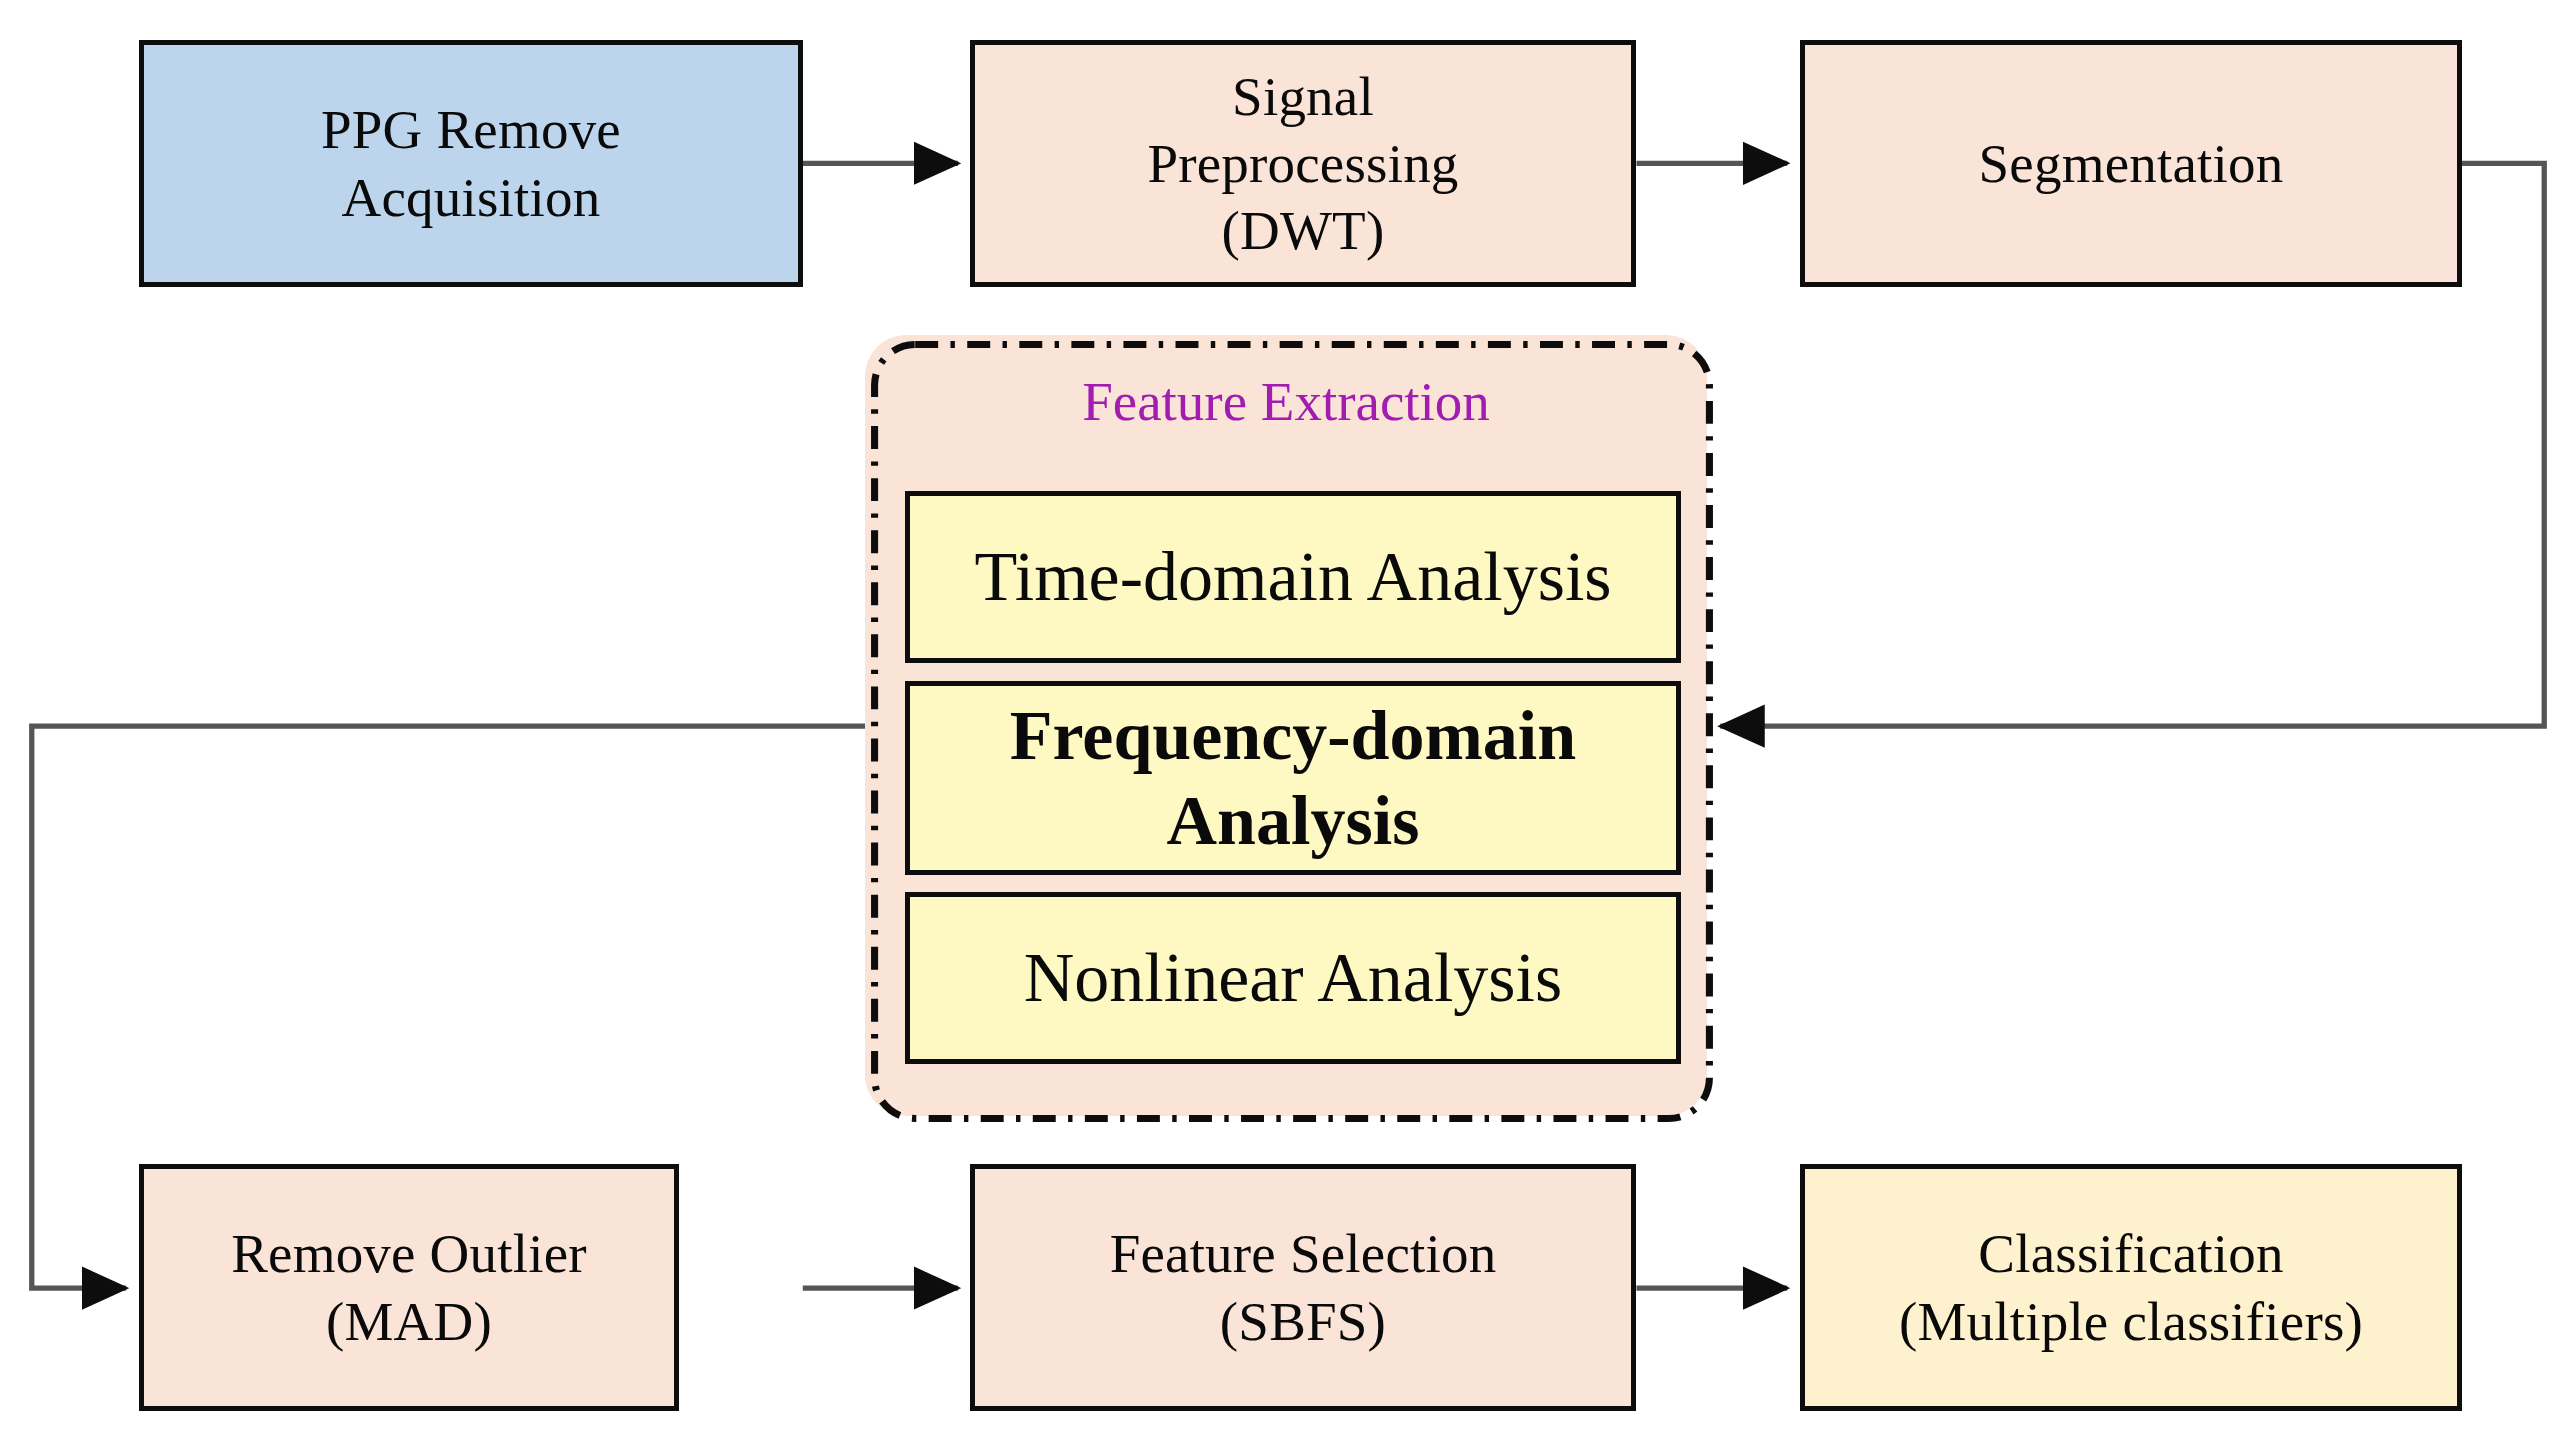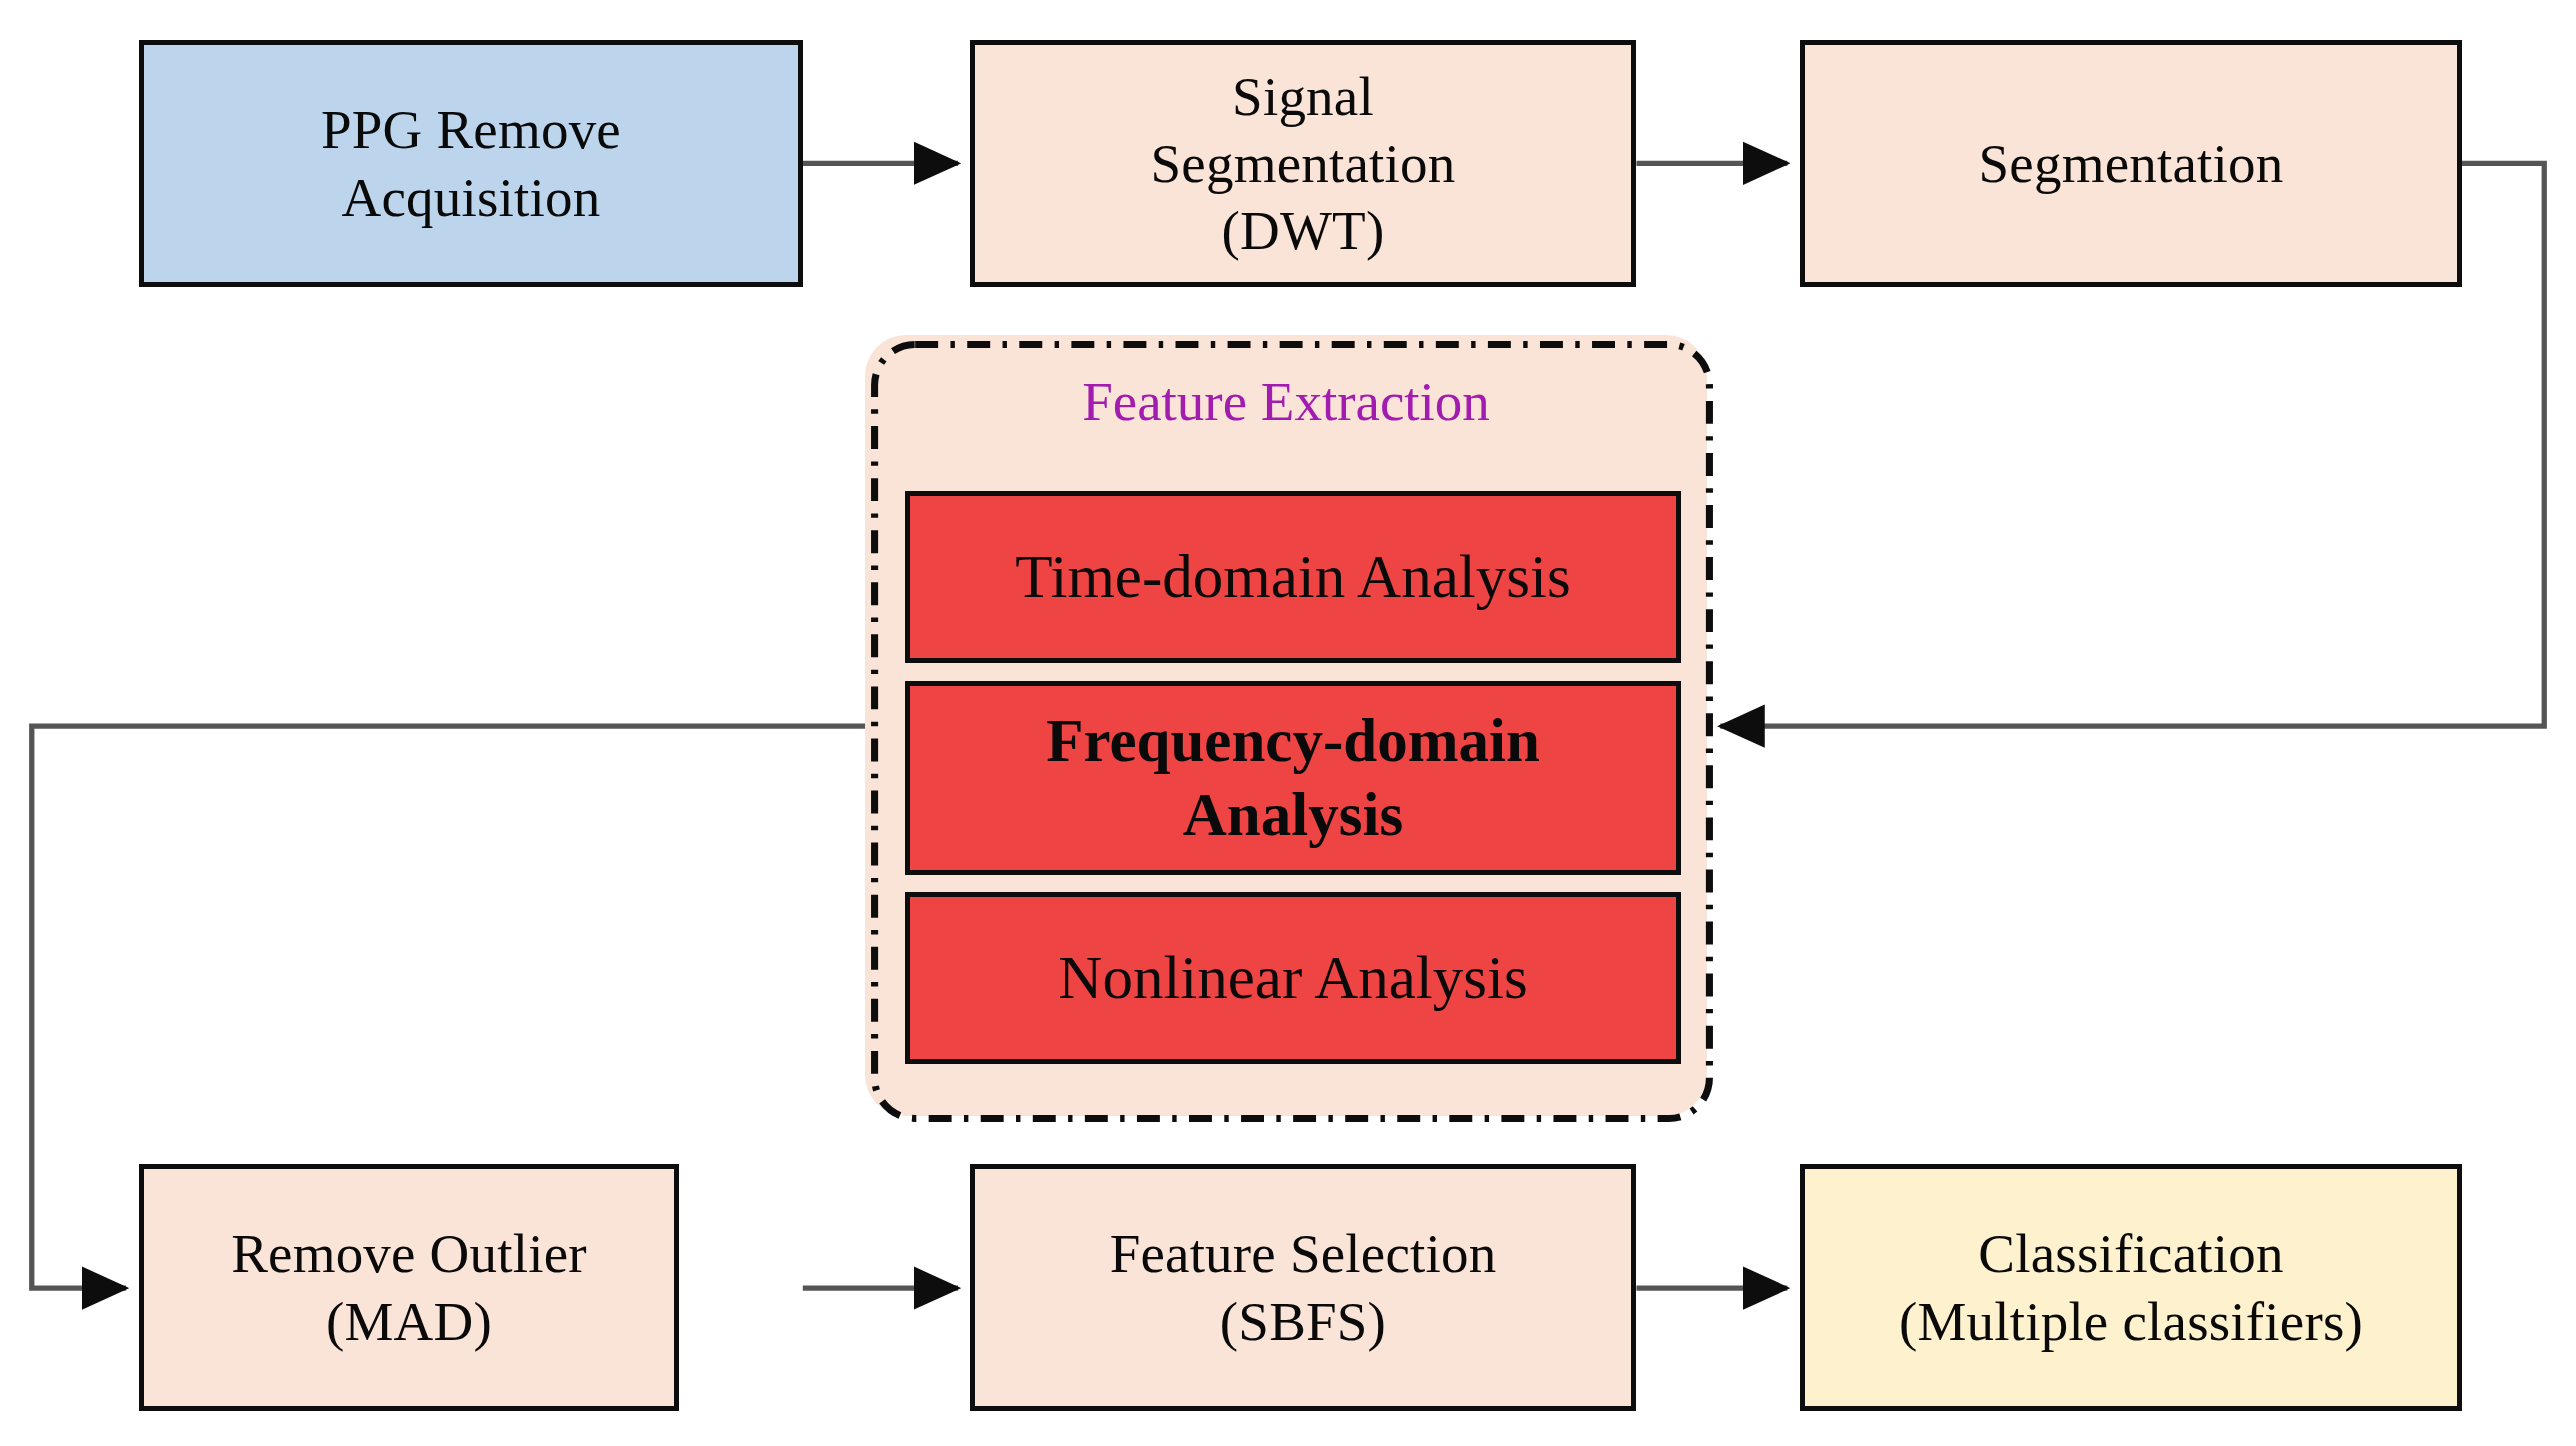--- a/index.html
+++ b/index.html
@@ -59,27 +59,27 @@
     top: 28px;
     text-align: center;
     font-size: 55px;
     color: #a21caf;
     line-height: 1.2;
     user-select: none;
   }
   .sub-box {
     position: absolute;
     box-sizing: border-box;
-    background: #ef4444;
+    background: #fef9c3;
     border: 5.3px solid #0d0d0d;
     display: flex;
     align-items: center;
     justify-content: center;
     text-align: center;
-    font-size: 61px;
+    font-size: 70px;
     line-height: 1.22;
     color: #0a0a0a;
     white-space: pre-line;
     user-select: none;
   }
 
   
   #wires {
     position: absolute;
     left: 0;
@@ -111,21 +111,21 @@
 
     <path d="M 910 1460 L 1086 1460" fill="none" stroke="#555555" stroke-width="6" marker-end="url(#arrowhead)"></path>
 
     <path d="M 1855 1460 L 2026 1460" fill="none" stroke="#555555" stroke-width="6" marker-end="url(#arrowhead)"></path>
   </svg>
 
   <div class="box blue" style="left:139px; top:40px; width:664px; height:247px;">PPG Remove
 Acquisition</div>
 
   <div class="box peach" style="left:970px; top:40px; width:666px; height:247px;">Signal
-Segmentation
+Preprocessing
 (DWT)</div>
 
   <div class="box peach" style="left:1800px; top:40px; width:662px; height:247px;">Segmentation</div>
 
   <div class="group-box" style="left:865px; top:335px; width:842px; height:781px;">
 
     <svg class="group-svg" width="842" height="781" viewBox="0 0 954 885">
       <rect x="4" y="4" width="946" height="877" rx="46" ry="46" fill="none" stroke="#0d0d0d" stroke-width="8" stroke-dasharray="26 14 5 14" stroke-linecap="butt"></rect>
     </svg>
 

